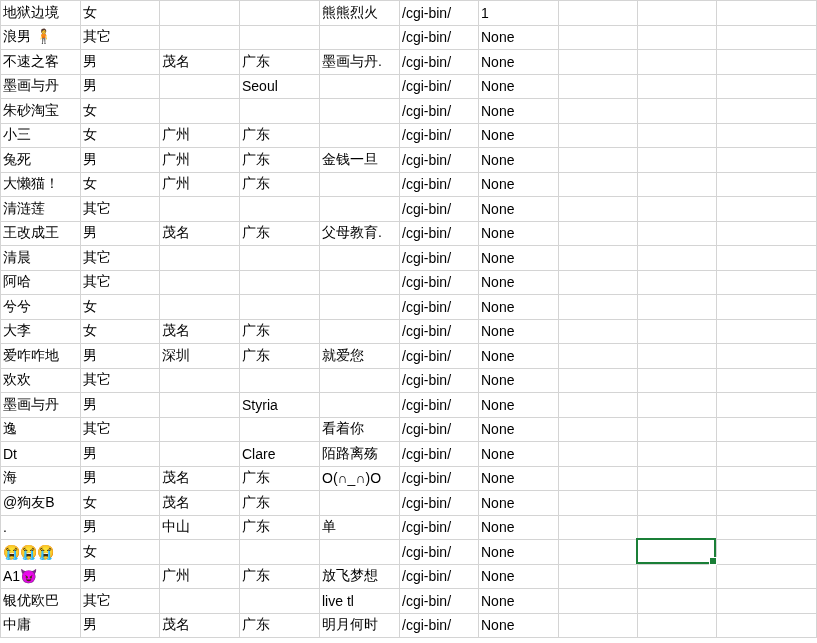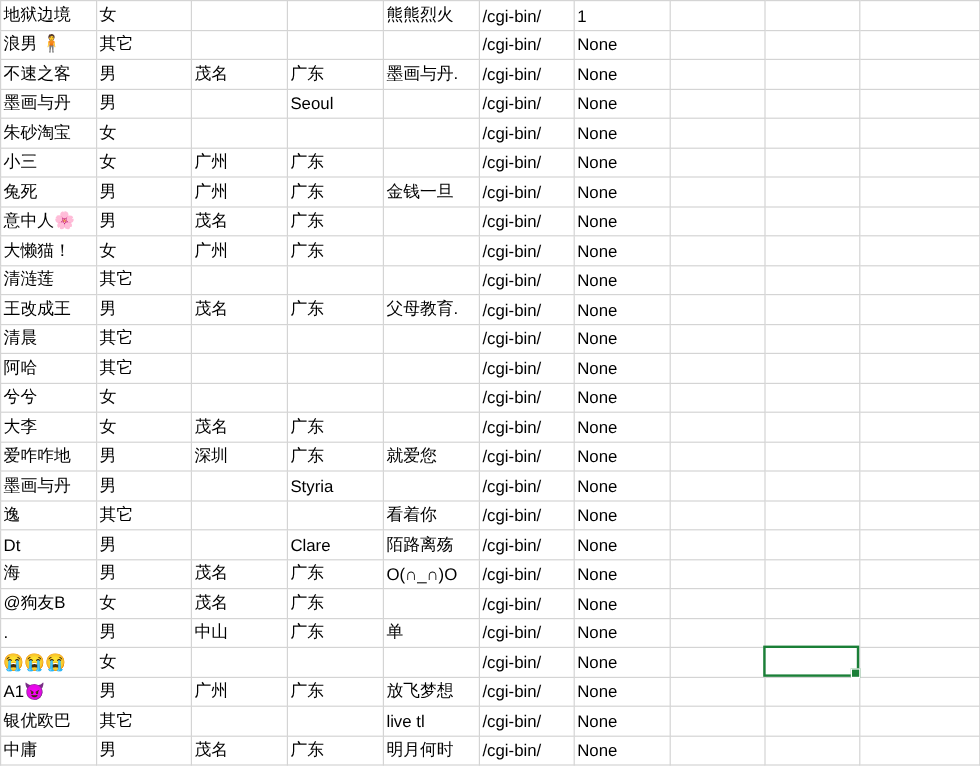--- a/index.html
+++ b/index.html
@@ -157,32 +157,20 @@
           <td>广州</td>
           <td>广东</td>
           <td>金钱一旦</td>
           <td>/cgi-bin/</td>
           <td>None</td>
           <td></td>
           <td></td>
           <td></td>
         </tr>
         <tr>
-          <td>意中人🌸</td>
-          <td>男</td>
-          <td>茂名</td>
-          <td>广东</td>
-          <td></td>
-          <td>/cgi-bin/</td>
-          <td>None</td>
-          <td></td>
-          <td></td>
-          <td></td>
-        </tr>
-        <tr>
           <td>大懒猫！</td>
           <td>女</td>
           <td>广州</td>
           <td>广东</td>
           <td></td>
           <td>/cgi-bin/</td>
           <td>None</td>
           <td></td>
           <td></td>
           <td></td>
@@ -258,20 +246,32 @@
           <td></td>
           <td></td>
           <td></td>
         </tr>
         <tr>
           <td>爱咋咋地</td>
           <td>男</td>
           <td>深圳</td>
           <td>广东</td>
           <td>就爱您</td>
+          <td>/cgi-bin/</td>
+          <td>None</td>
+          <td></td>
+          <td></td>
+          <td></td>
+        </tr>
+        <tr>
+          <td>欢欢</td>
+          <td>其它</td>
+          <td></td>
+          <td></td>
+          <td></td>
           <td>/cgi-bin/</td>
           <td>None</td>
           <td></td>
           <td></td>
           <td></td>
         </tr>
         <tr>
           <td>墨画与丹</td>
           <td>男</td>
           <td></td>

